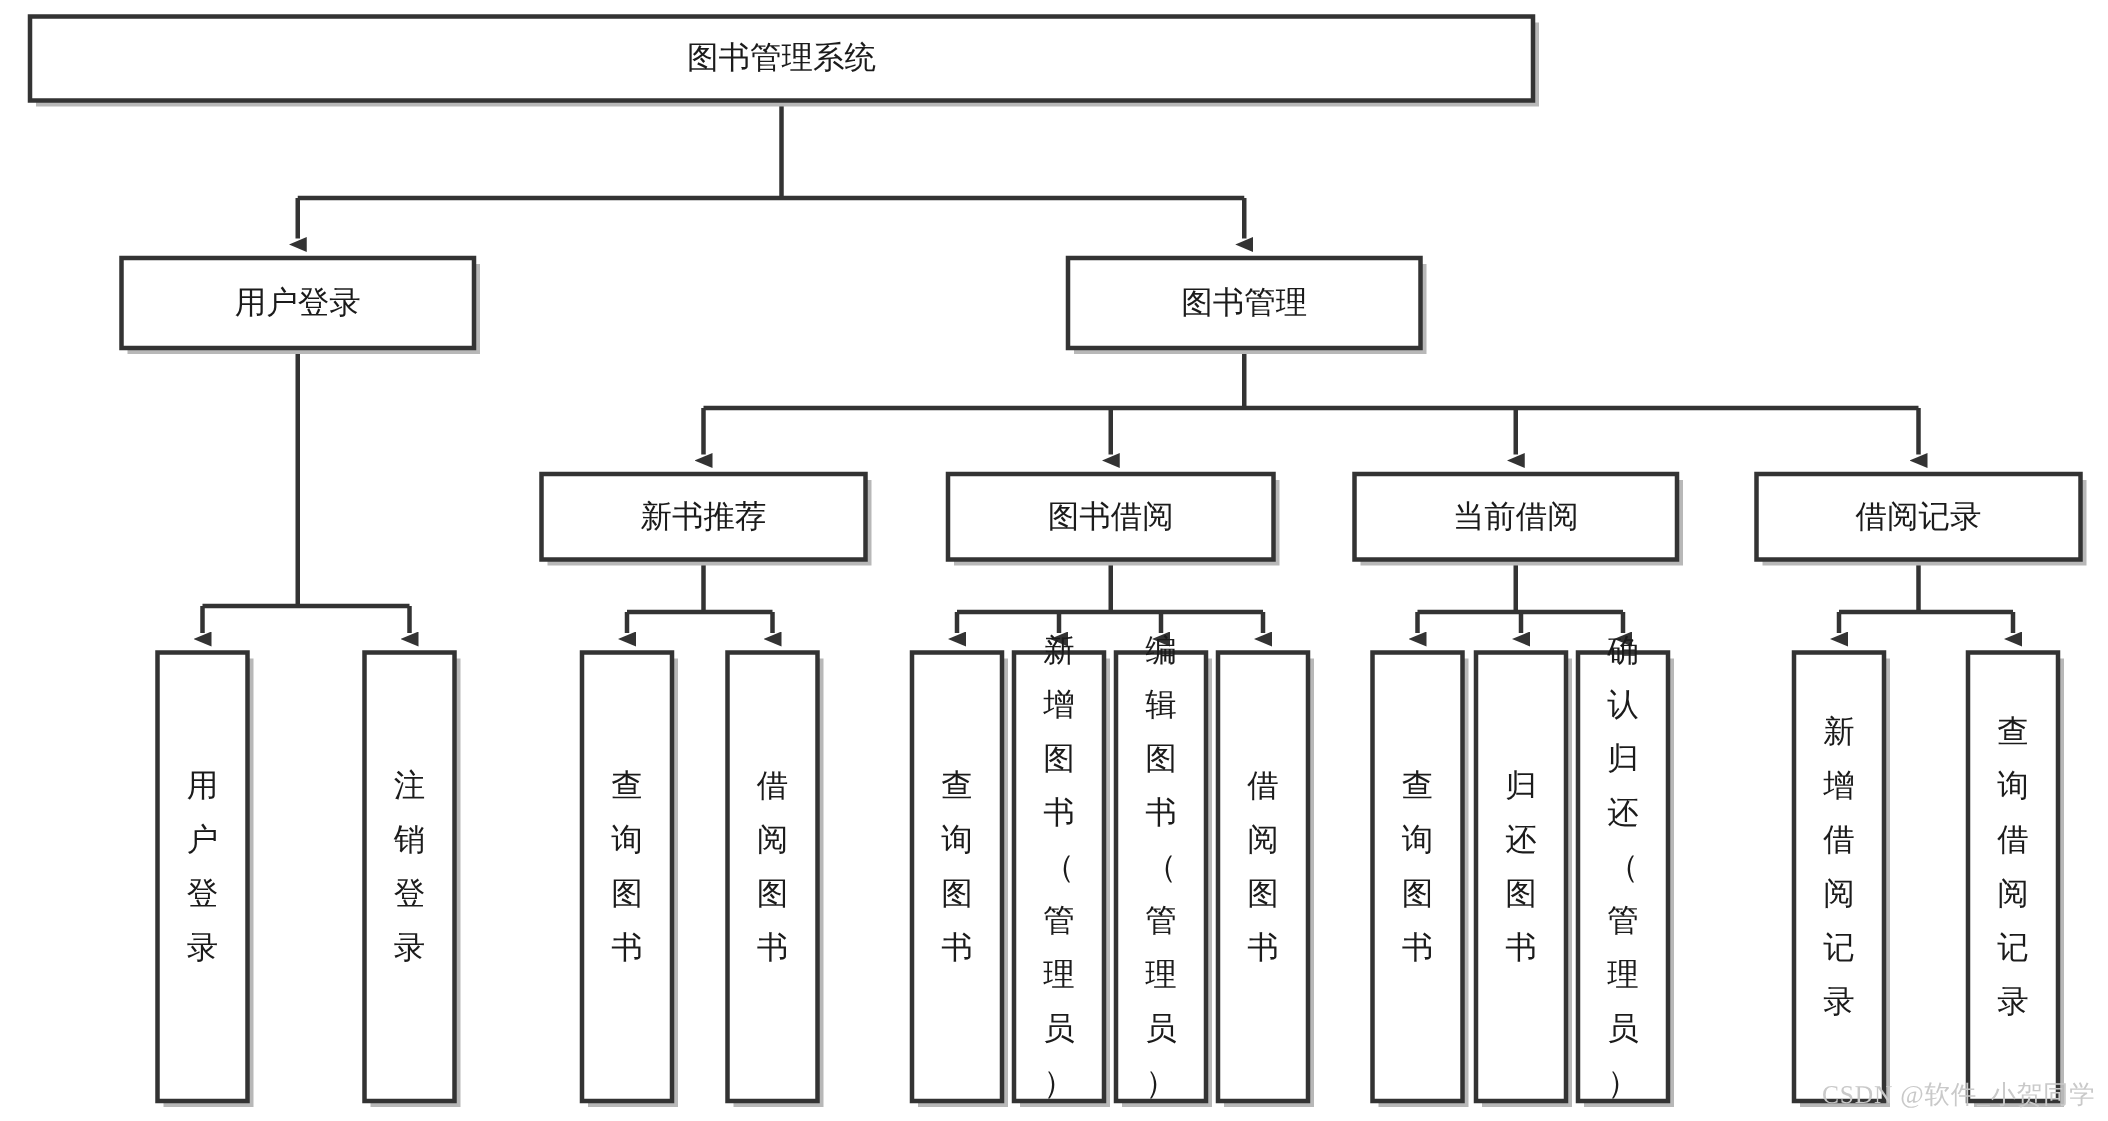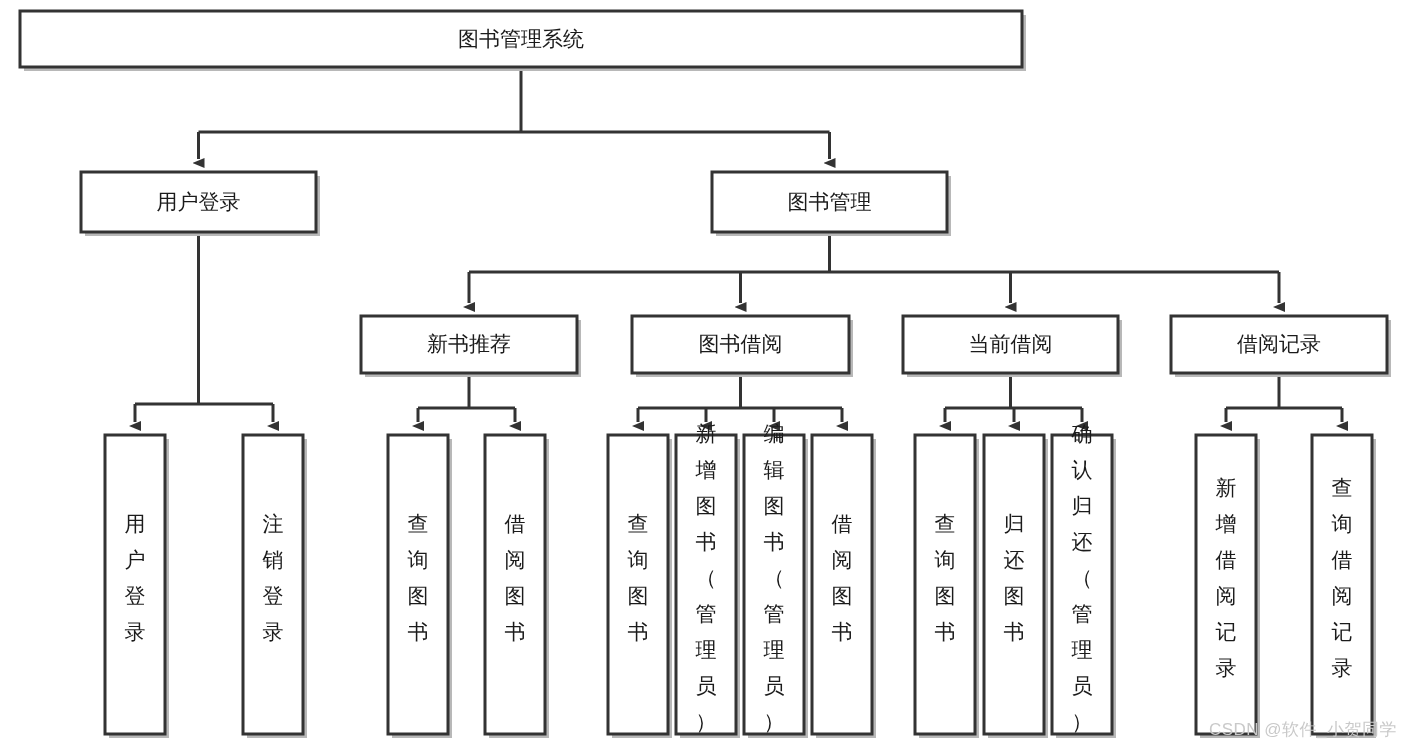--- a/index.html
+++ b/index.html
@@ -18,21 +18,21 @@
     font-size:21px;fill:#1b1b1b;
     text-anchor:middle;dominant-baseline:middle;
   }
   .node-label-vert{
     font-family:"Liberation Sans","DejaVu Sans",sans-serif;
     font-size:21px;fill:#1b1b1b;
     text-anchor:middle;
   }
   .watermark{
     position:absolute;right:8px;bottom:6px;
-    font-family:Liberation Sans, sans-serif;
+    font-family:Liberation Serif, serif;
     font-size:17px;color:#c9c9c9;white-space:nowrap;
     letter-spacing:0.5px;user-select:none;
   }
 </style>
 </head>
 <body>
 
 <div id="diagram-root">
   <svg class="diagram" viewBox="0 0 1405 747" xmlns="http://www.w3.org/2000/svg">
     <defs>

